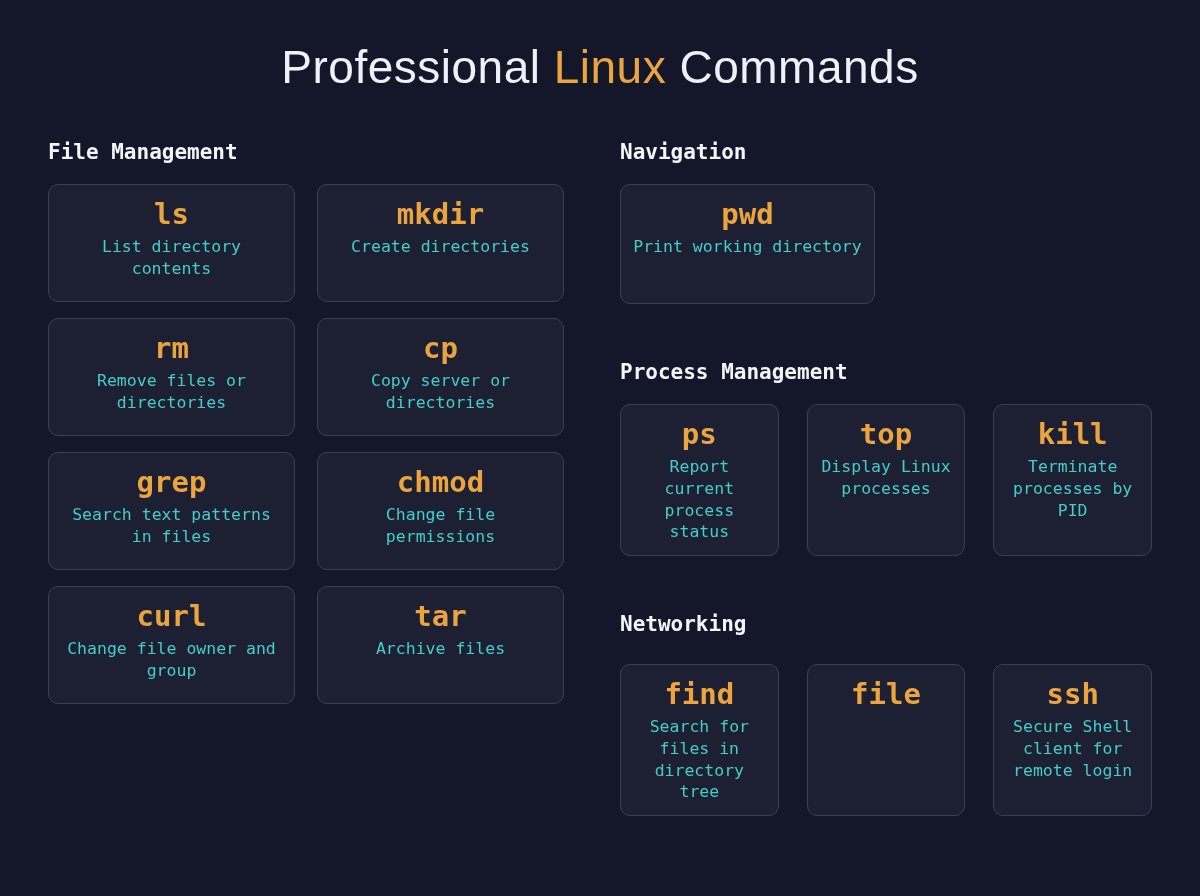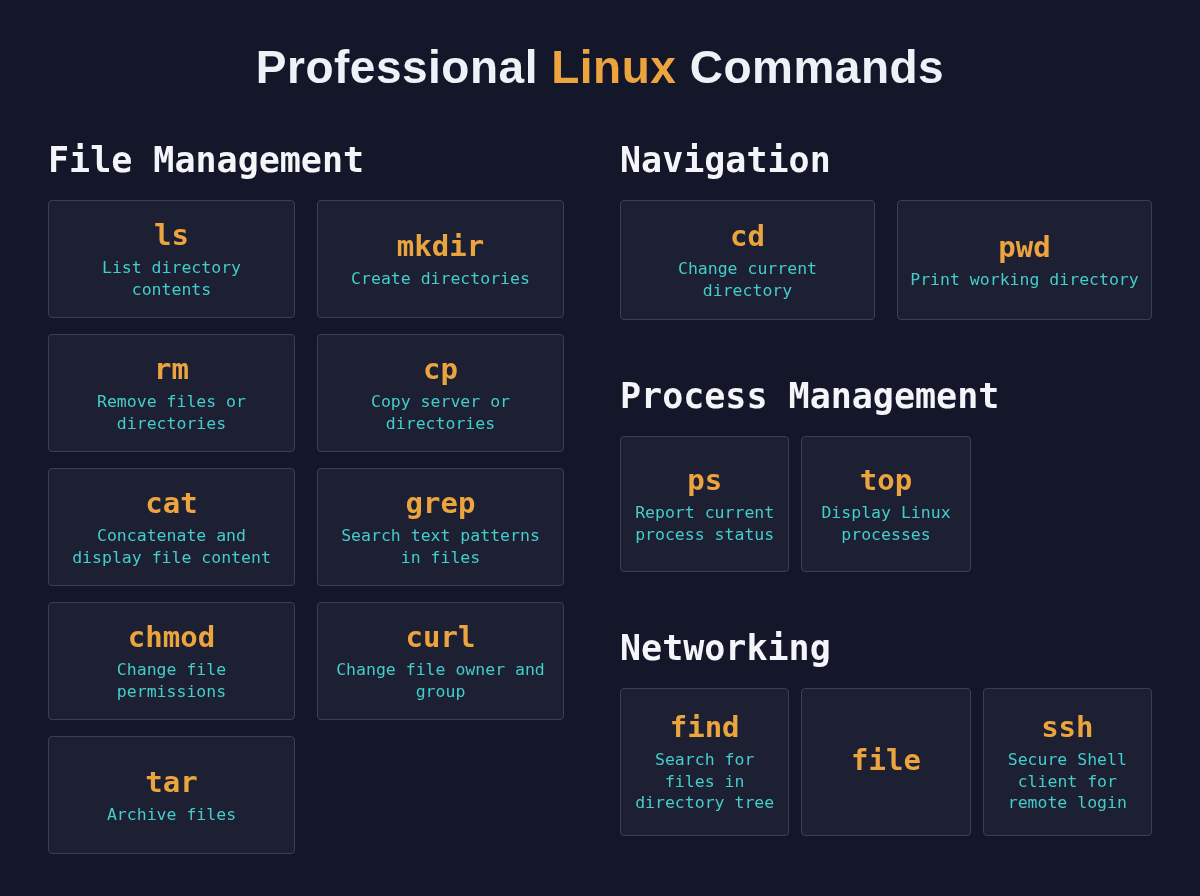--- a/index.html
+++ b/index.html
@@ -12,72 +12,72 @@
   }
   *{box-sizing:border-box;margin:0;padding:0;}
   html,body{width:1200px;height:896px;}
   body{
     background:var(--bg);
     font-family:"DejaVu Sans Mono", monospace;
     overflow:hidden;
   }
   .title{
     font-family:"Liberation Sans", sans-serif;
-    font-weight:700;
+    font-weight:400;
     color:var(--text);
     text-align:center;
     font-size:46px;
     letter-spacing:.5px;
     margin:40px 15px 46px;
   }
   .title .hl{color:var(--accent);}
   .columns{
     display:flex;
     gap:56px;
     padding:0 48px;
     align-items:flex-start;
   }
   .col-left{flex:0 0 516px;}
   .col-right{flex:1;min-width:0;}
   .section-header{
     color:#f3f5f8;
-    font-size:35px;
+    font-size:21px;
     font-weight:bold;
     margin-bottom:20px;
     font-family:"DejaVu Sans Mono", monospace;
   }
   .grid{display:grid;}
   .grid-2{grid-template-columns:1fr 1fr;gap:16px 22px;}
-  .grid-3{grid-template-columns:1fr 1fr 1fr;gap:12px;}
+  .grid-3{grid-template-columns:1fr 1fr 1fr;gap:28px;}
   .card{
     background:var(--card);
     border:1px solid var(--border);
-    border-radius:4px;
+    border-radius:10px;
     display:flex;
     flex-direction:column;
     align-items:center;
-    justify-content:center;
+    justify-content:flex-start;
     text-align:center;
     padding:12px 10px;
   }
   .card .cmd{
     color:var(--accent);
     font-size:29px;
     font-weight:bold;
     margin-bottom:5px;
   }
   .card .desc{
     color:var(--teal);
     font-size:16.5px;
     line-height:1.32;
   }
   .left-card{min-height:118px;}
   .nav-card{min-height:120px;}
   .proc-card{min-height:136px;}
-  .net-card{min-height:148px;}
+  .net-card{min-height:148px;margin-top:8px;}
   .subsection + .subsection{margin-top:56px;}
 </style>
 </head>
 <body>
 
 <h1 class="title">
   <span>Professional</span>
   <span class="hl">Linux</span>
   <span>Commands</span>
 </h1>
@@ -98,24 +98,20 @@
       </div>
       <div class="card left-card">
         <div class="cmd">rm</div>
         <div class="desc">Remove files or directories</div>
       </div>
       <div class="card left-card">
         <div class="cmd">cp</div>
         <div class="desc">Copy server or directories</div>
       </div>
       <div class="card left-card">
-        <div class="cmd">cat</div>
-        <div class="desc">Concatenate and display file content</div>
-      </div>
-      <div class="card left-card">
         <div class="cmd">grep</div>
         <div class="desc">Search text patterns in files</div>
       </div>
       <div class="card left-card">
         <div class="cmd">chmod</div>
         <div class="desc">Change file permissions</div>
       </div>
       <div class="card left-card">
         <div class="cmd">curl</div>
         <div class="desc">Change file owner and group</div>
@@ -127,40 +123,40 @@
 
     </div>
   </div>
 
   <div class="col-right">
 
     <section class="subsection">
       <h2 class="section-header">Navigation</h2>
       <div class="grid grid-2">
         <div class="card nav-card">
-          <div class="cmd">cd</div>
-          <div class="desc">Change current directory</div>
-        </div>
-        <div class="card nav-card">
           <div class="cmd">pwd</div>
           <div class="desc">Print working directory</div>
         </div>
       </div>
     </section>
 
     <section class="subsection">
       <h2 class="section-header">Process Management</h2>
       <div class="grid grid-3">
         <div class="card proc-card">
           <div class="cmd">ps</div>
           <div class="desc">Report current process status</div>
         </div>
         <div class="card proc-card">
           <div class="cmd">top</div>
           <div class="desc">Display Linux processes</div>
+        </div>
+        <div class="card proc-card">
+          <div class="cmd">kill</div>
+          <div class="desc">Terminate processes by PID</div>
         </div>
       </div>
     </section>
 
     <section class="subsection">
       <h2 class="section-header">Networking</h2>
       <div class="grid grid-3">
         <div class="card net-card">
           <div class="cmd">find</div>
           <div class="desc">Search for files in directory tree</div>

